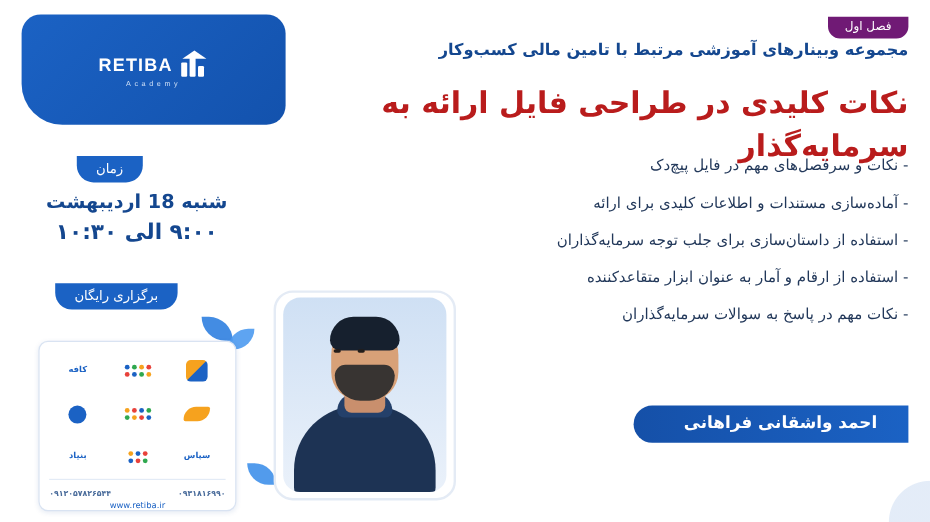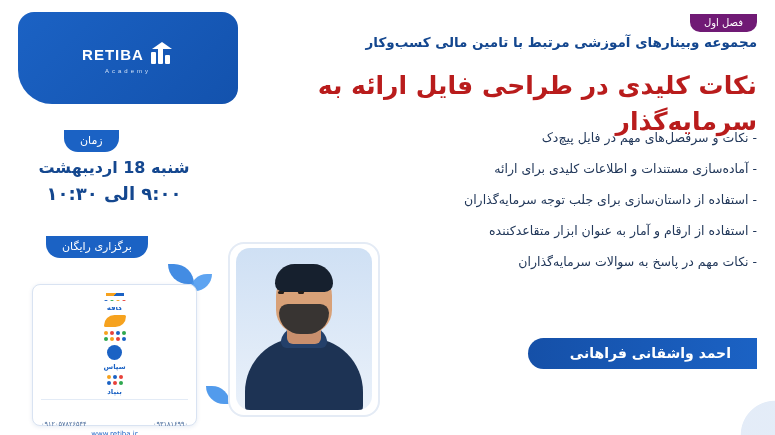--- a/index.html
+++ b/index.html
@@ -87,44 +87,45 @@
     left: 14px; top: 272px;
     width: 165px; height: 142px;
     background: #ffffff;
     border: 1px solid #d9e3f2;
     border-radius: 8px;
     box-shadow: 0 1px 4px rgba(20,71,143,0.10);
     padding: 8px 8px 4px 8px;
   }
   .sponsor-grid {
     display: grid;
-    grid-template-columns: repeat(1, 1fr);
+    grid-template-columns: repeat(3, 1fr);
     grid-template-rows: repeat(3, 1fr);
     gap: 4px 2px;
     height: 104px;
   }
   .sponsor-cell {
     display: flex; align-items: center; justify-content: center;
     font-size: 7px; color: #2a5fa8; text-align: center; line-height: 1.1;
     overflow: hidden;
   }
   .sp-ico {
     display: inline-block;
     width: 26px; height: 16px;
     position: relative;
   }
   .sp-dots { display: grid; grid-template-columns: repeat(4, 4px); gap: 2px; }
   .sp-dots i { display: block; width: 4px; height: 4px; border-radius: 50%; }
   .sponsor-contact {
     margin-top: 2px;
     border-top: 1px solid #e3ebf6;
-    padding-top: 20px;
+    padding-top: 7px;
     display: flex; justify-content: space-between;
     font-size: 6.5px; color: #4a6c9b;
     direction: ltr;
+    font-weight: bold;
   }
   .sponsor-site {
     text-align: center; font-size: 7px; color: #1b62c4; margin-top: 2px;
     direction: ltr;
   }
 
   
   .season-pill {
     position: absolute;
     right: 18px; top: 14px;

